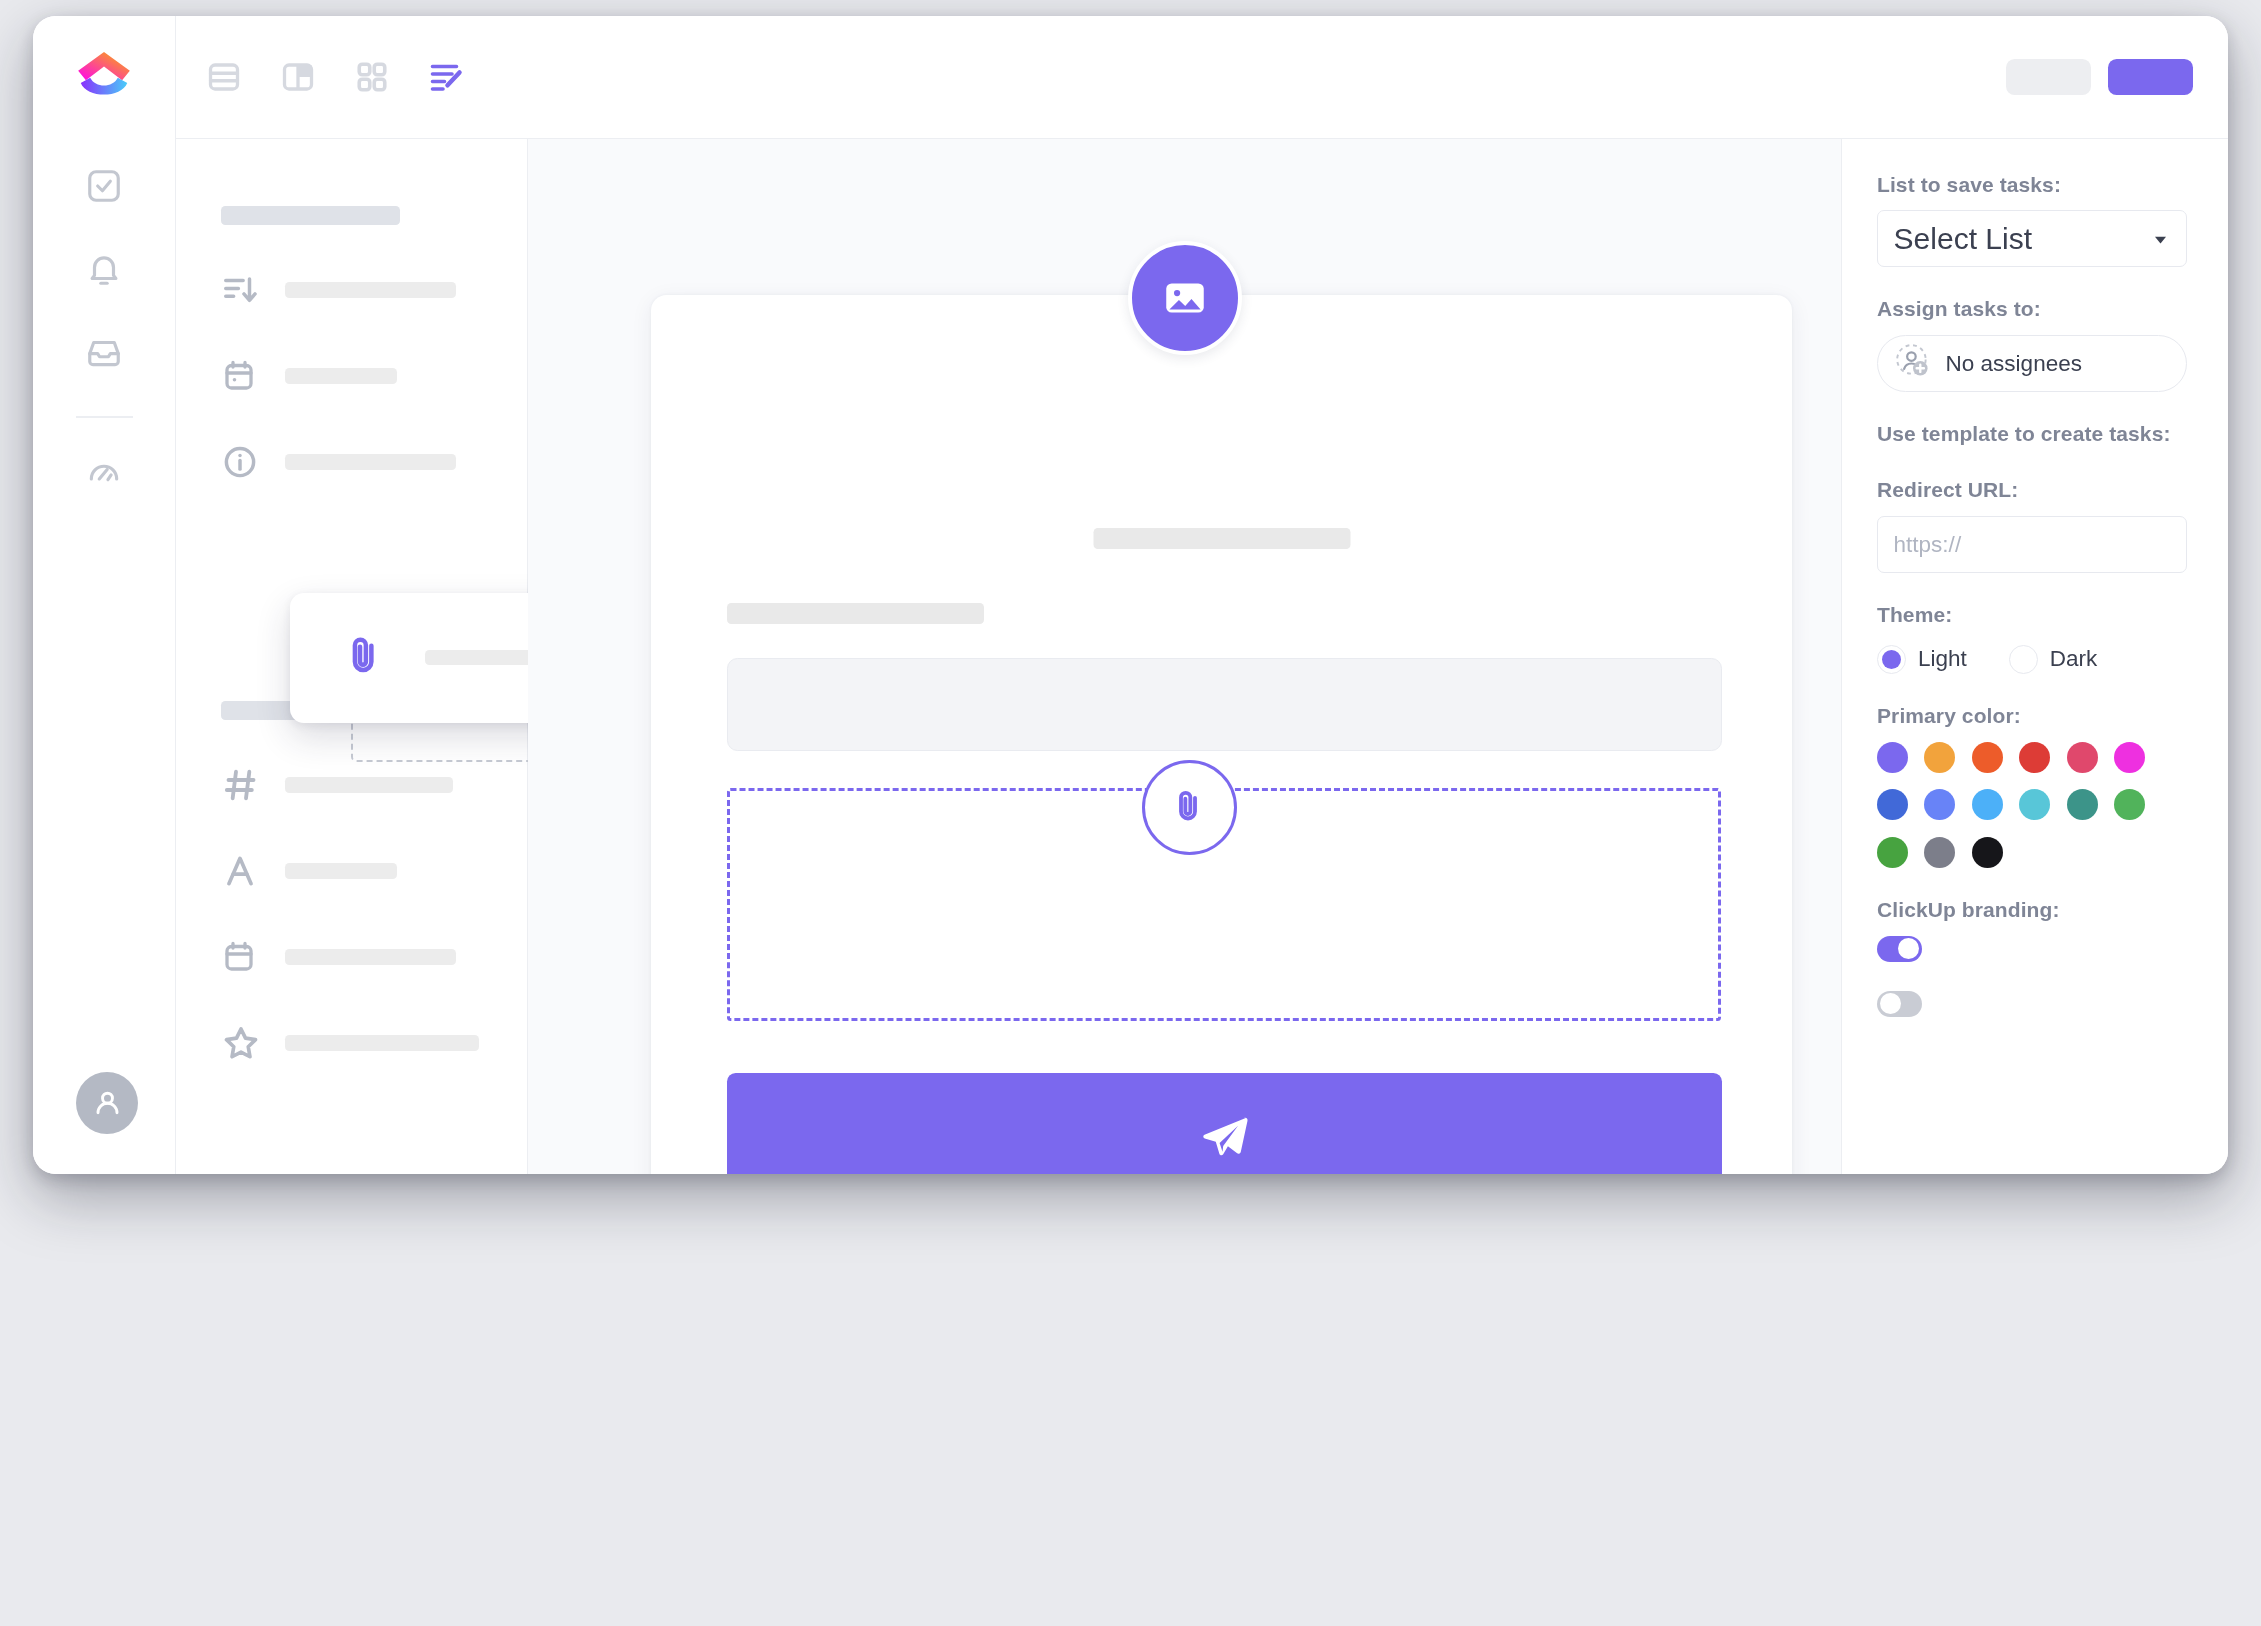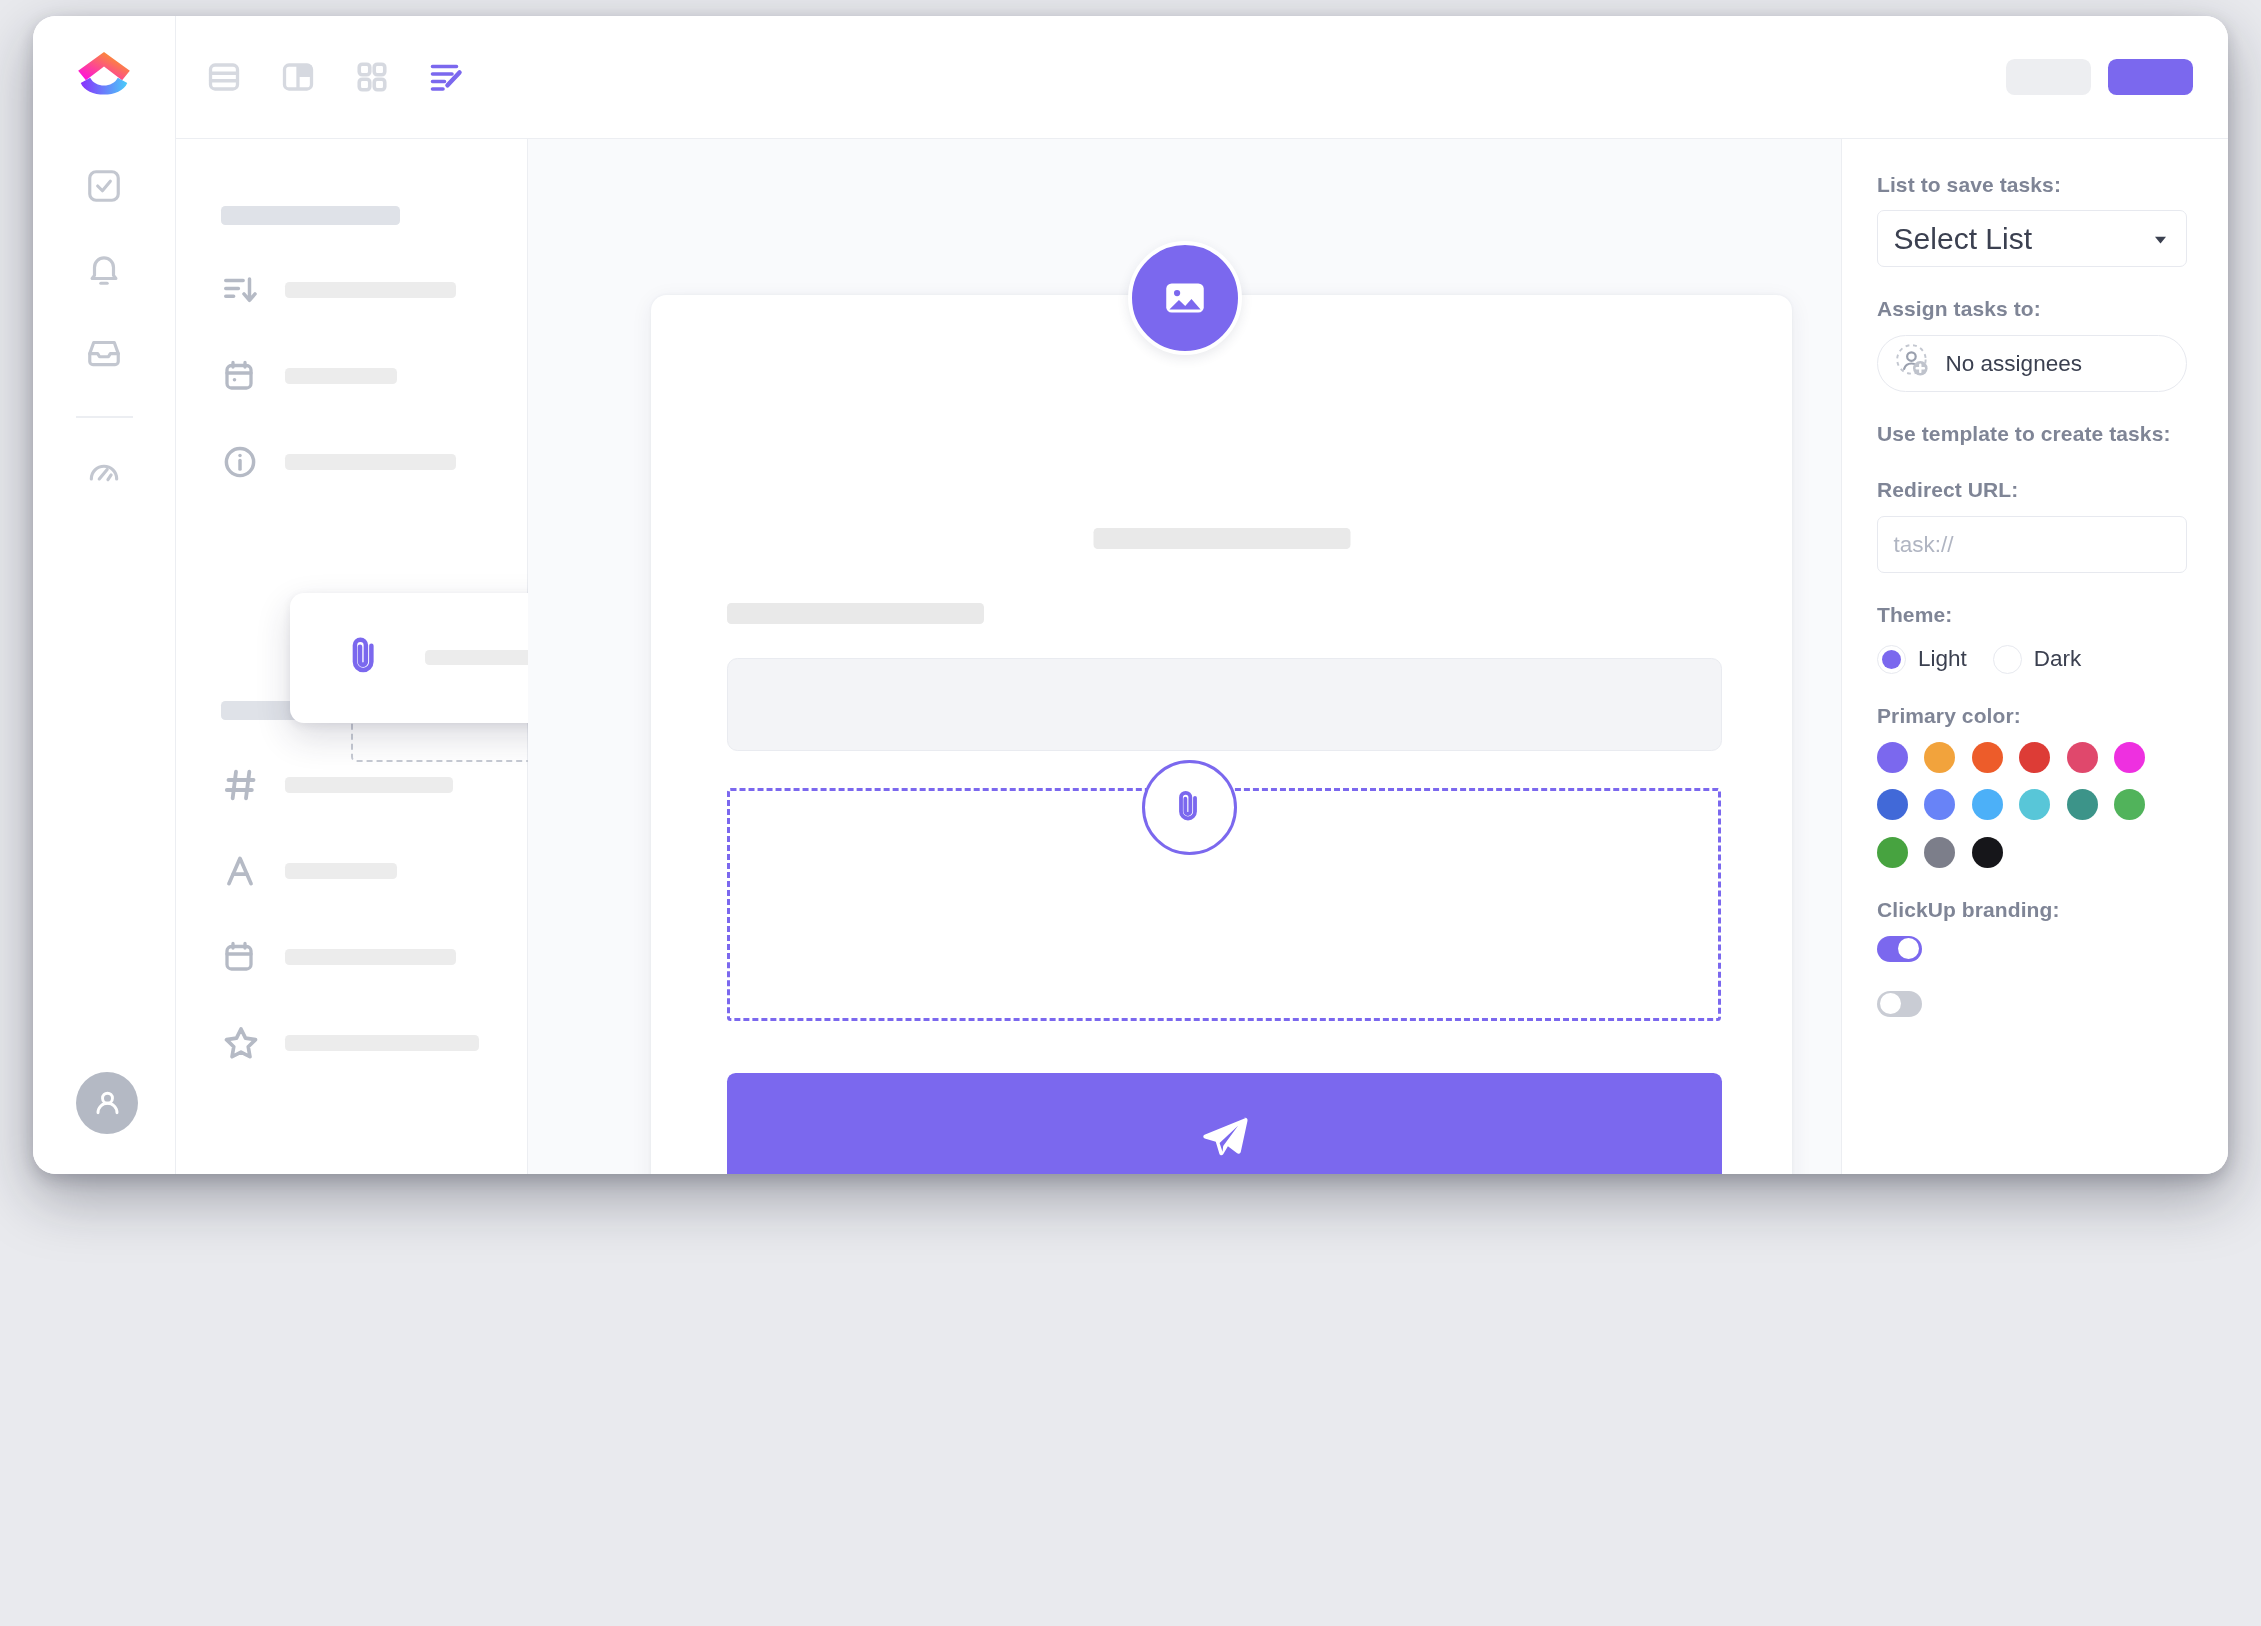--- a/index.html
+++ b/index.html
@@ -145,21 +145,21 @@
   .assignee {
     height: 57px; border: 0.9px solid #e7e9ef; border-radius: 29px;
     display: flex; align-items: center; padding: 0 15.6px; gap: 14px;
     font-size: 22.5px; color: #3b4050; cursor: pointer; background: #fff;
   }
   .urlinput {
     height: 57px; border: 0.9px solid #e7e9ef; border-radius: 7px;
     display: flex; align-items: center; padding: 0 15.6px;
     font-size: 22.5px; color: #b0b5c2; background: #fff;
   }
-  .radios { display: flex; align-items: center; gap: 12px; margin-top: 16px; }
+  .radios { display: flex; align-items: center; gap: 28px; margin-top: 16px; }
   .radio { display: flex; align-items: center; gap: 12px; cursor: pointer; }
   .rdot { width: 29px; height: 29px; border-radius: 50%; border: 0.9px solid #e7e9ef; display:flex; align-items:center; justify-content:center; }
   .rdot.on::after { content:""; width: 19px; height: 19px; border-radius: 50%; background: #7b68ee; }
   .rlabel { font-size: 22.5px; color: #3b4050; }
   .swatches { display: flex; flex-wrap: wrap; gap: 16.4px; width: 285px; margin-top: 5.2px; }
   .sw { width: 31px; height: 31px; border-radius: 50%; cursor: pointer; }
   .toggle { width: 45px; height: 26px; border-radius: 13px; background: #c9ccd4; position: relative; cursor: pointer; margin-top: 5.2px; }
   .toggle.on { background: #7b68ee; }
   .toggle .knob { position: absolute; top: 2.6px; left: 2.6px; width: 21px; height: 21px; border-radius: 50%; background: #fff; }
   .toggle.on .knob { left: auto; right: 2.6px; }
@@ -409,21 +409,21 @@
       </div>
     </div>
 
     <div class="p-group">
       <div class="p-label">Use template to create tasks:</div>
     </div>
 
     <div class="p-group">
       <div class="p-label">Redirect URL:</div>
       <div class="urlinput">
-        <span>task://</span>
+        <span>https://</span>
       </div>
     </div>
 
     <div class="p-group">
       <div class="p-label">Theme:</div>
       <div class="radios">
         <div class="radio">
           <span class="rdot on"></span>
           <span class="rlabel">Light</span>
         </div>

